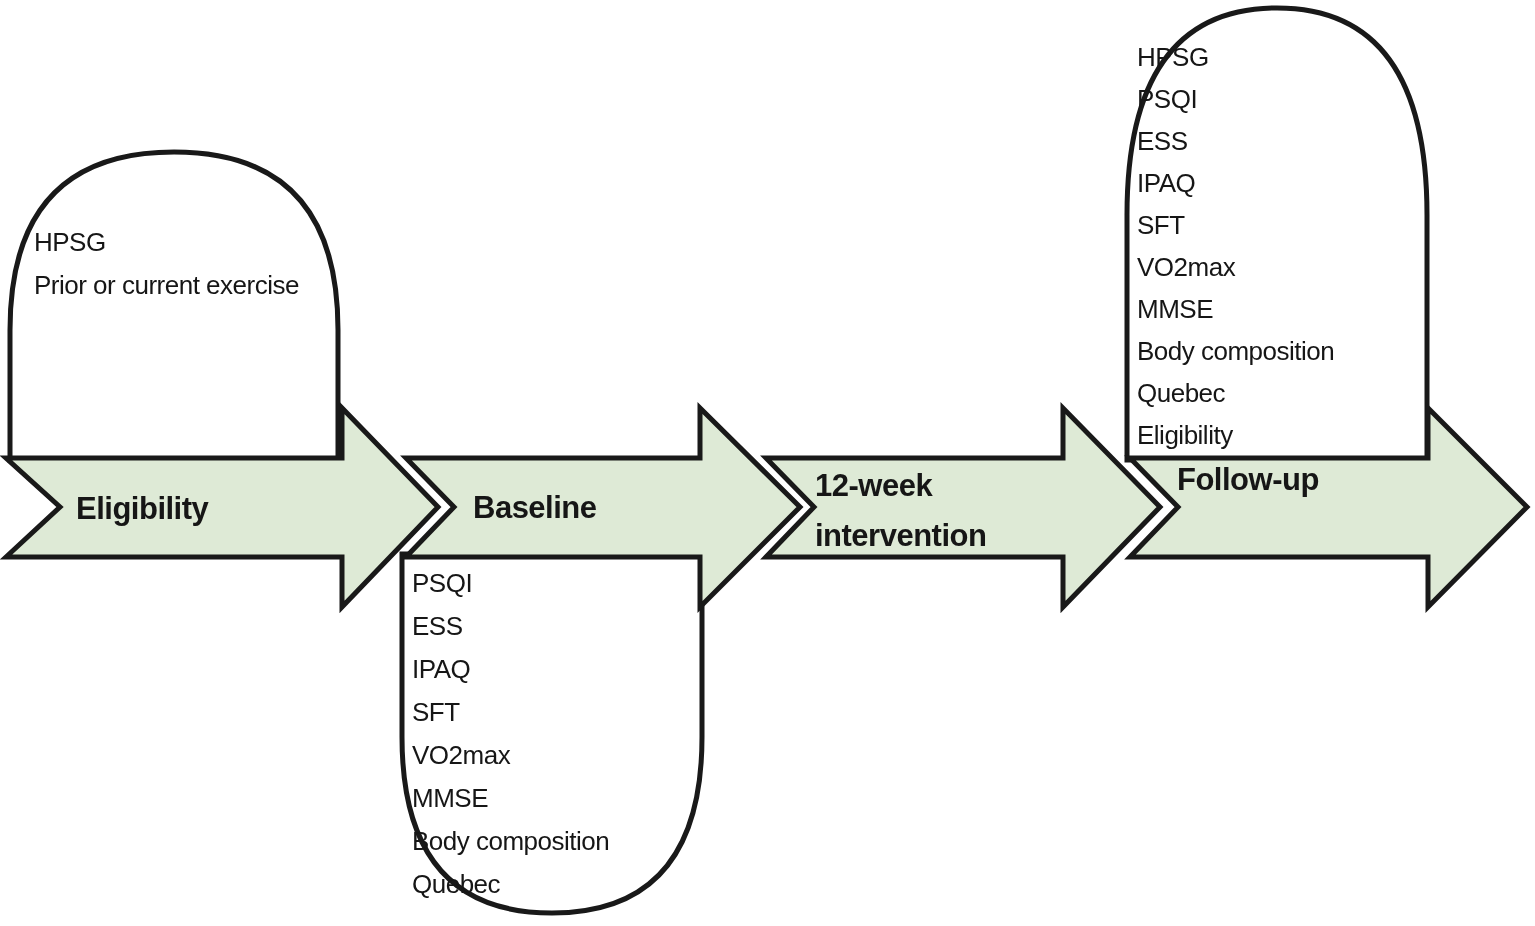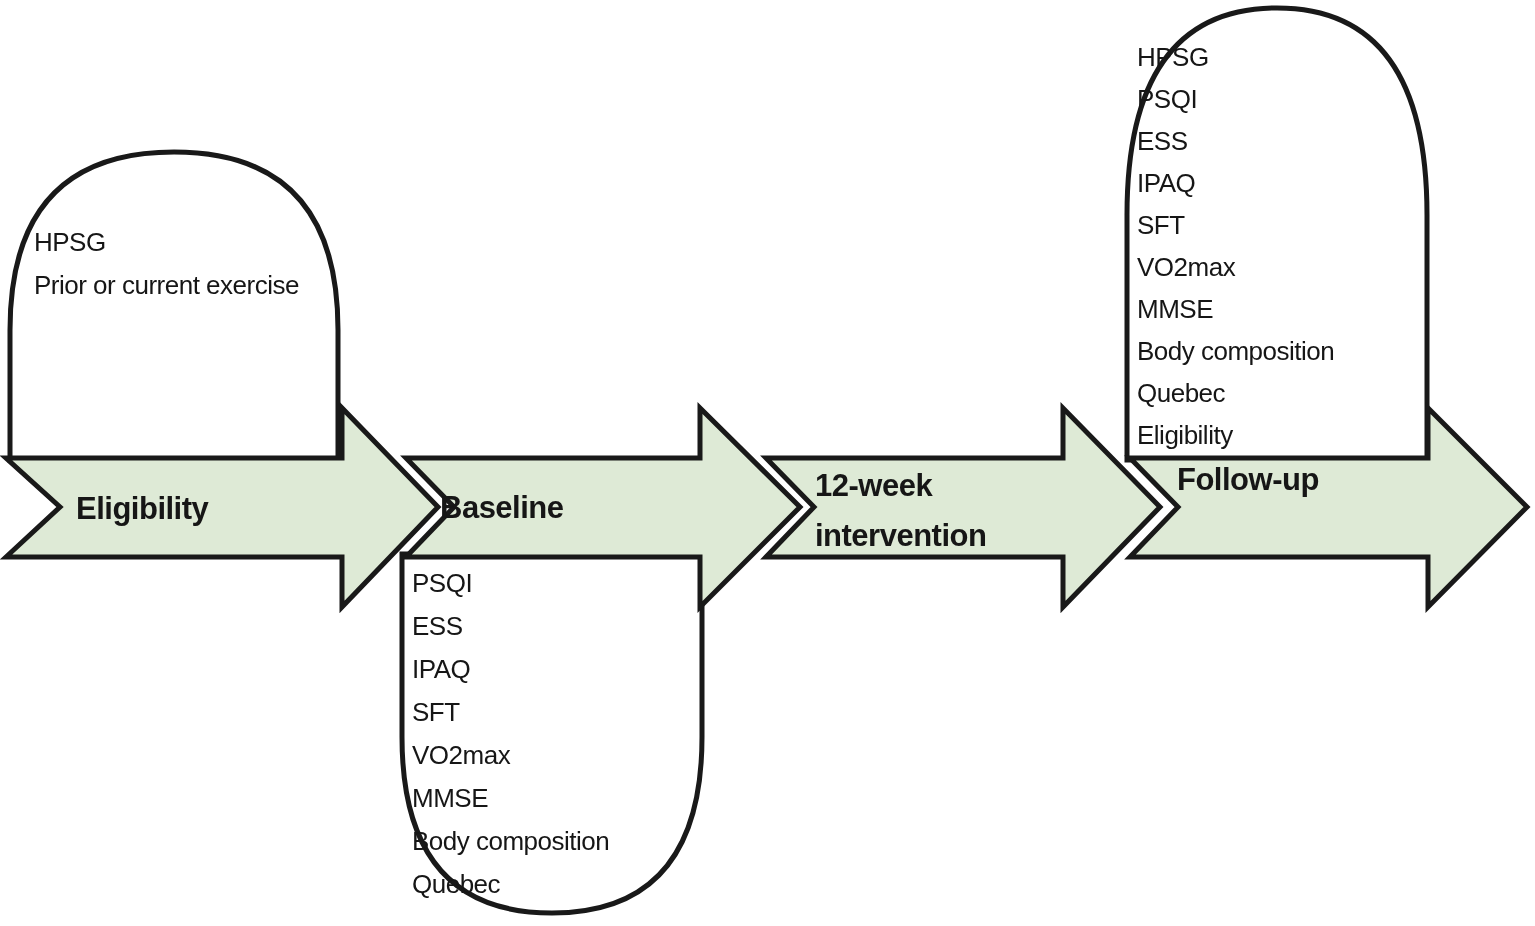--- a/index.html
+++ b/index.html
@@ -93,21 +93,21 @@
     <div>SFT</div>
     <div>VO2max</div>
     <div>MMSE</div>
     <div>Body composition</div>
     <div>Quebec</div>
     <div>Eligibility</div>
   </div>
 
   <div class="overlay stage-label" style="left:76px; top:485px; width:300px;">Eligibility</div>
 
-  <div class="overlay stage-label" style="left:440px; top:484px; width:300px;">Baseline</div>
+  <div class="overlay stage-label" style="left:473px; top:484px; width:300px;">Baseline</div>
 
   <div class="overlay stage-label two-line" style="left:815px; top:461px; width:300px;">
     <div>12-week</div>
     <div>intervention</div>
   </div>
 
   <div class="overlay stage-label" style="left:1177px; top:456px; width:300px;">Follow-up</div>
 
 </div>
 

